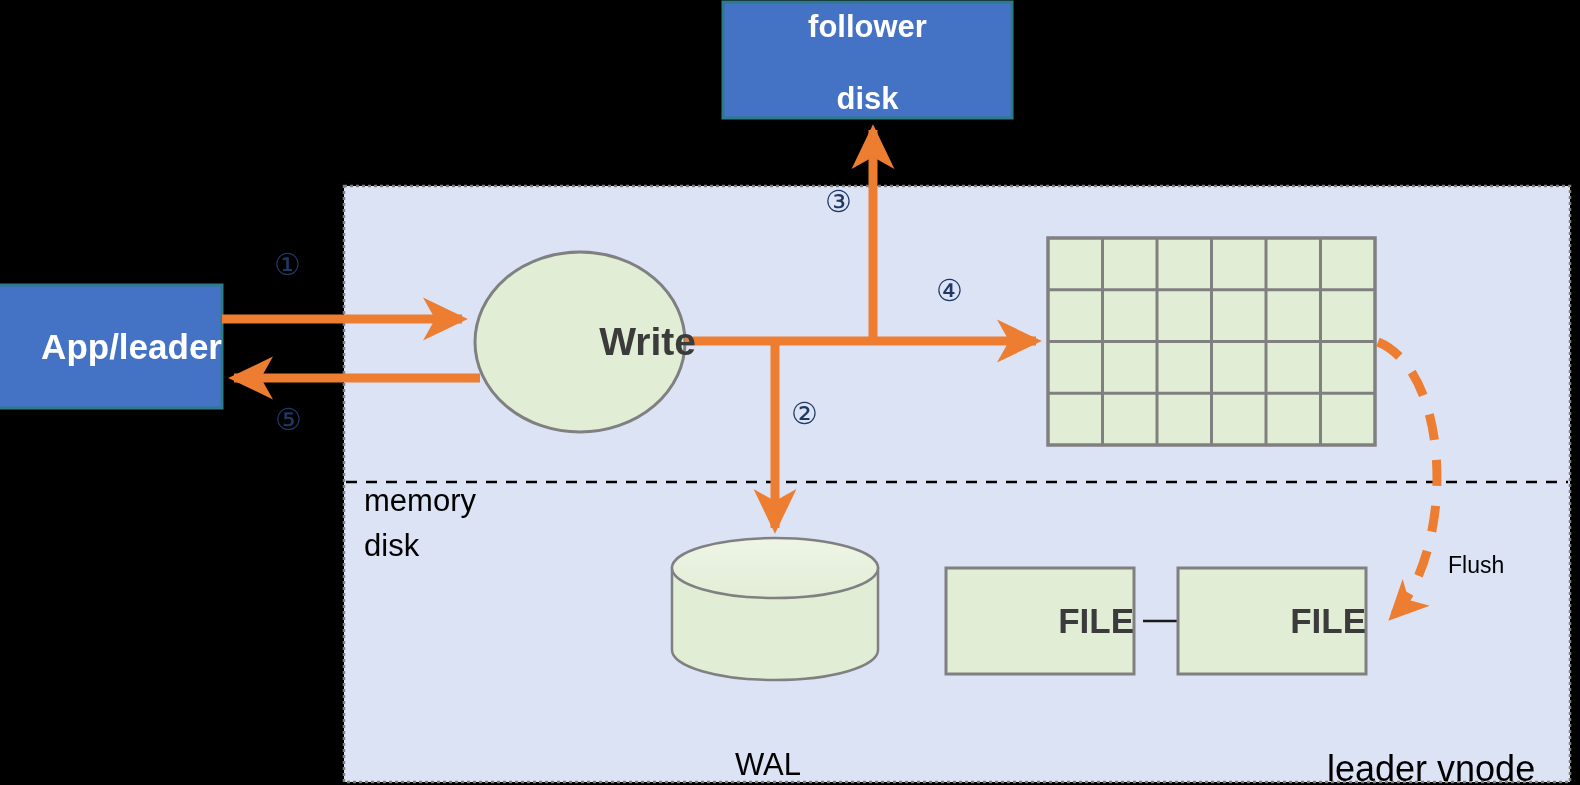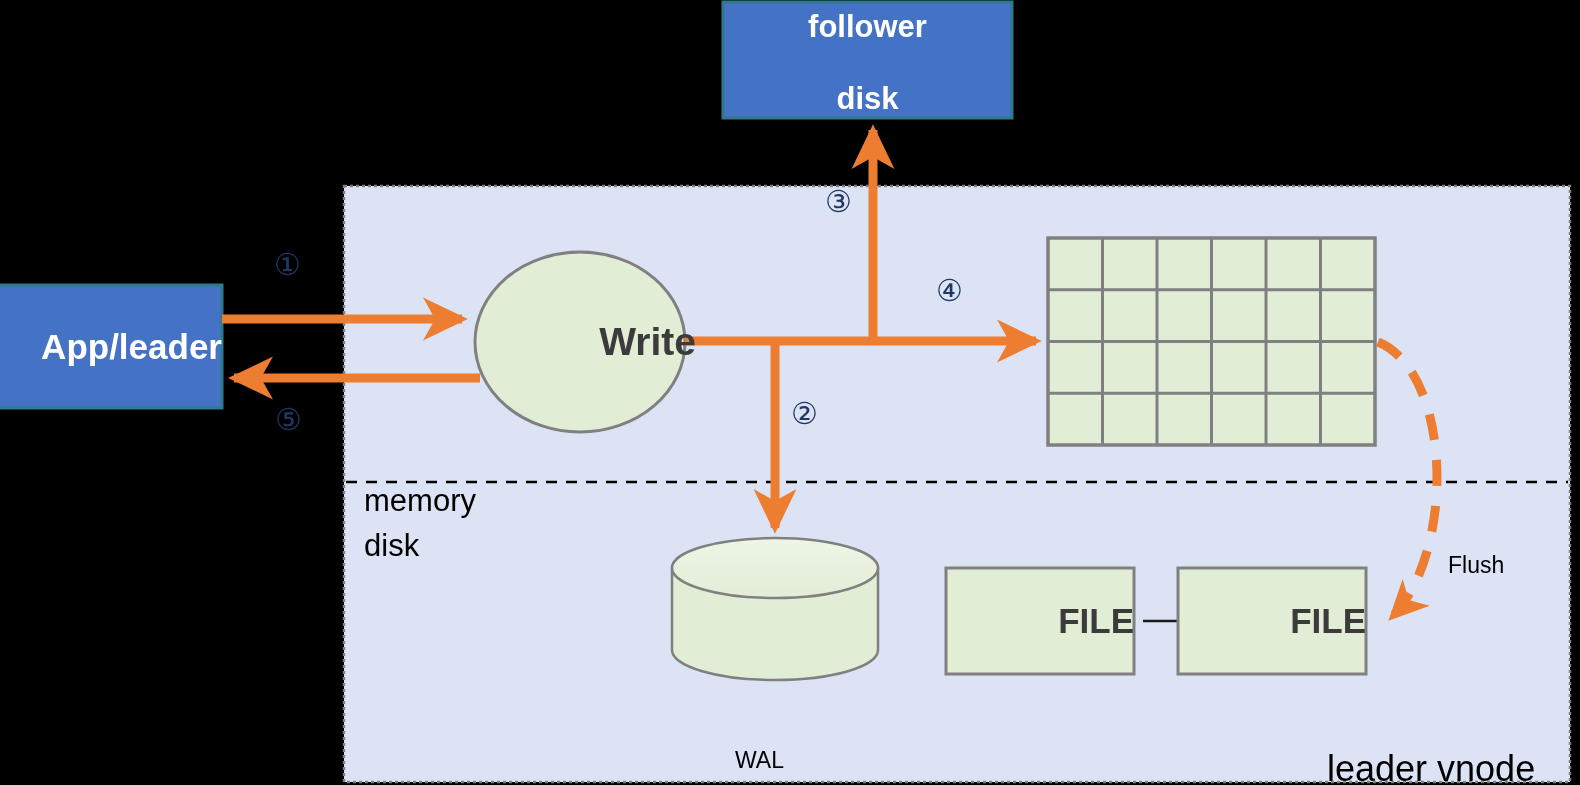--- a/index.html
+++ b/index.html
@@ -122,21 +122,21 @@
   </div>
 
   <div class="box-label" style="left:946px; top:568px; width:188px; height:106px; color:#3B3B3B; font-size:35px; font-weight:bold;">
     <span>FILE</span>
   </div>
 
   <div class="box-label" style="left:1178px; top:568px; width:188px; height:106px; color:#3B3B3B; font-size:35px; font-weight:bold;">
     <span>FILE</span>
   </div>
 
-  <div class="plain-text" style="left:735px; top:707px; font-size:23px;">
+  <div class="plain-text" style="left:735px; top:707px; font-size:31px;">
     <span>WAL</span>
   </div>
 
   <div class="plain-text" style="left:364px; top:443px; font-size:31px;">
     <span>memory</span>
   </div>
 
   <div class="plain-text" style="left:364px; top:488px; font-size:31px;">
     <span>disk</span>
   </div>

